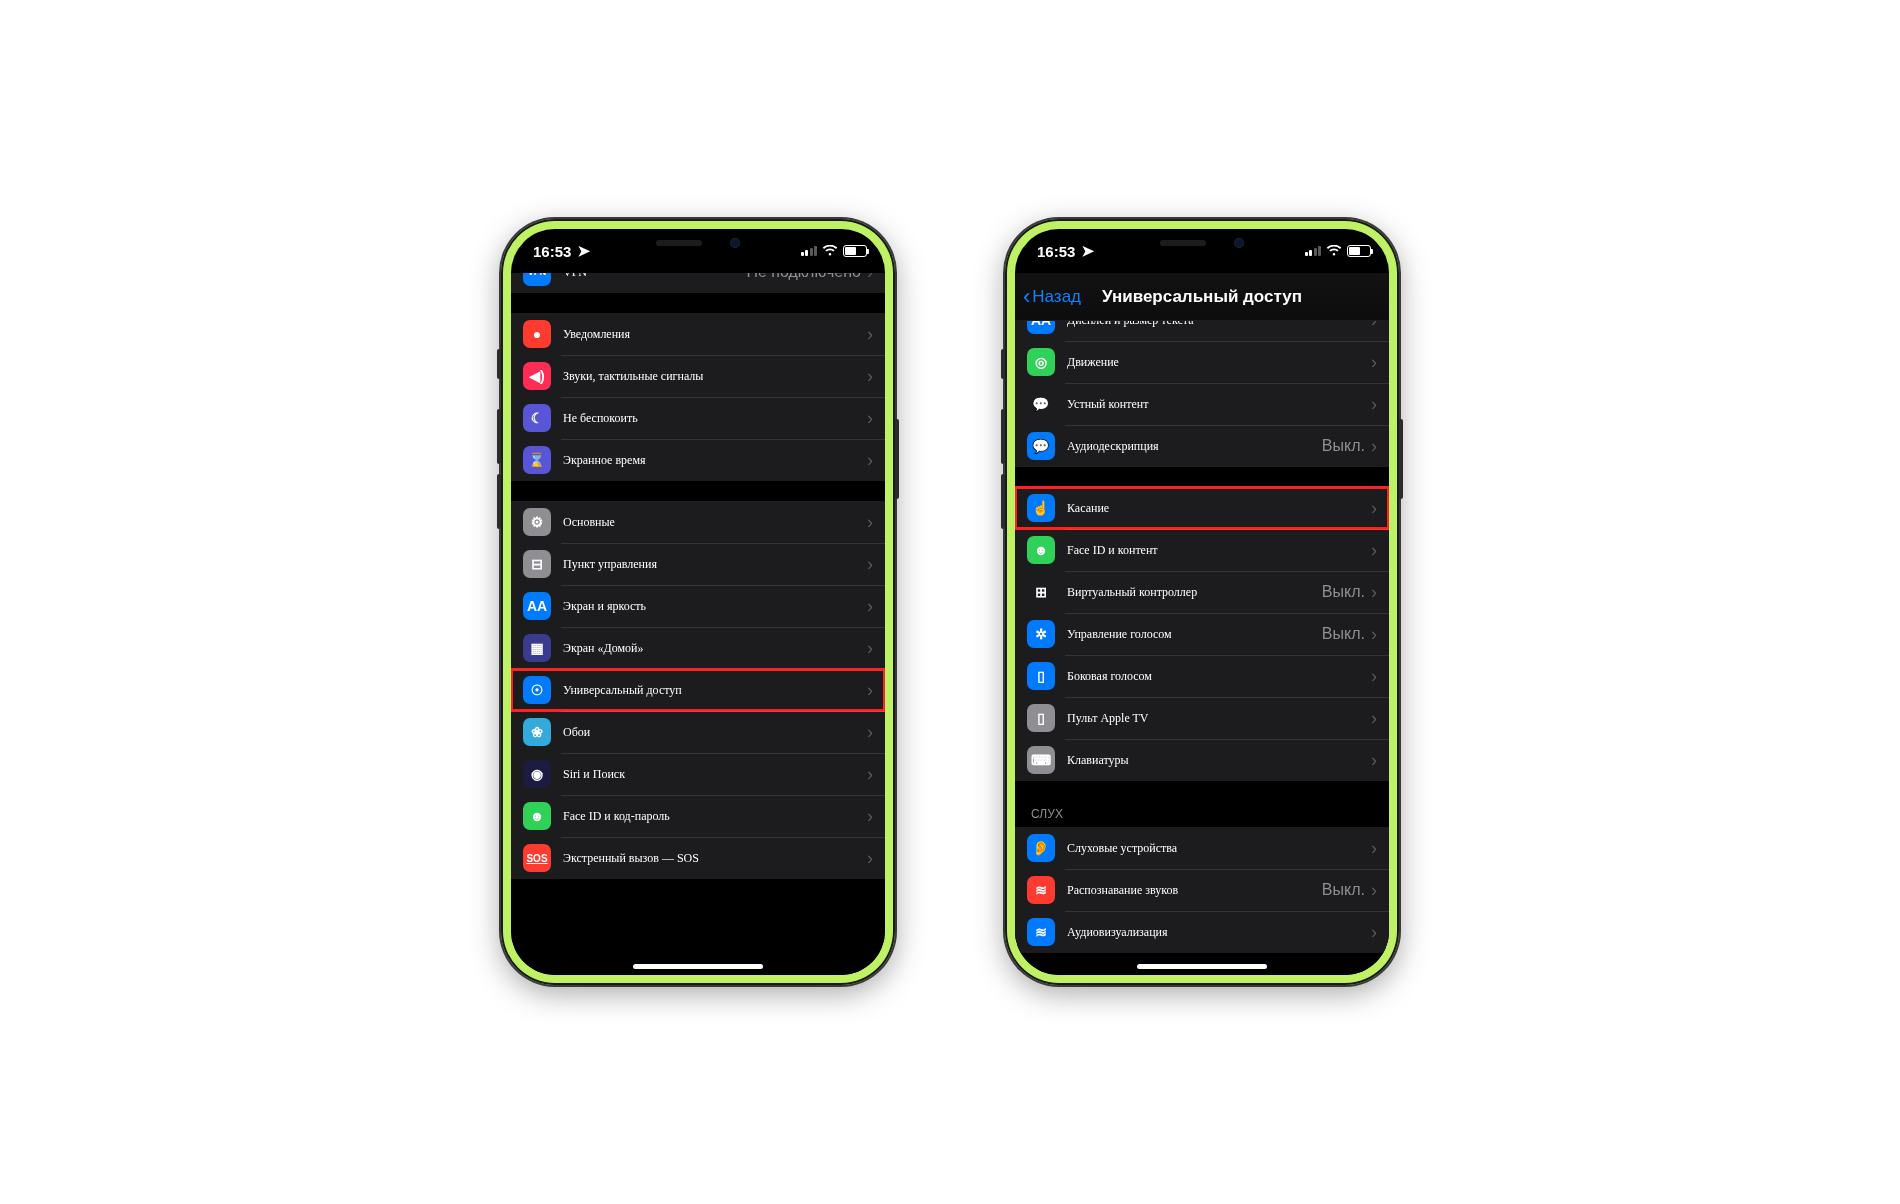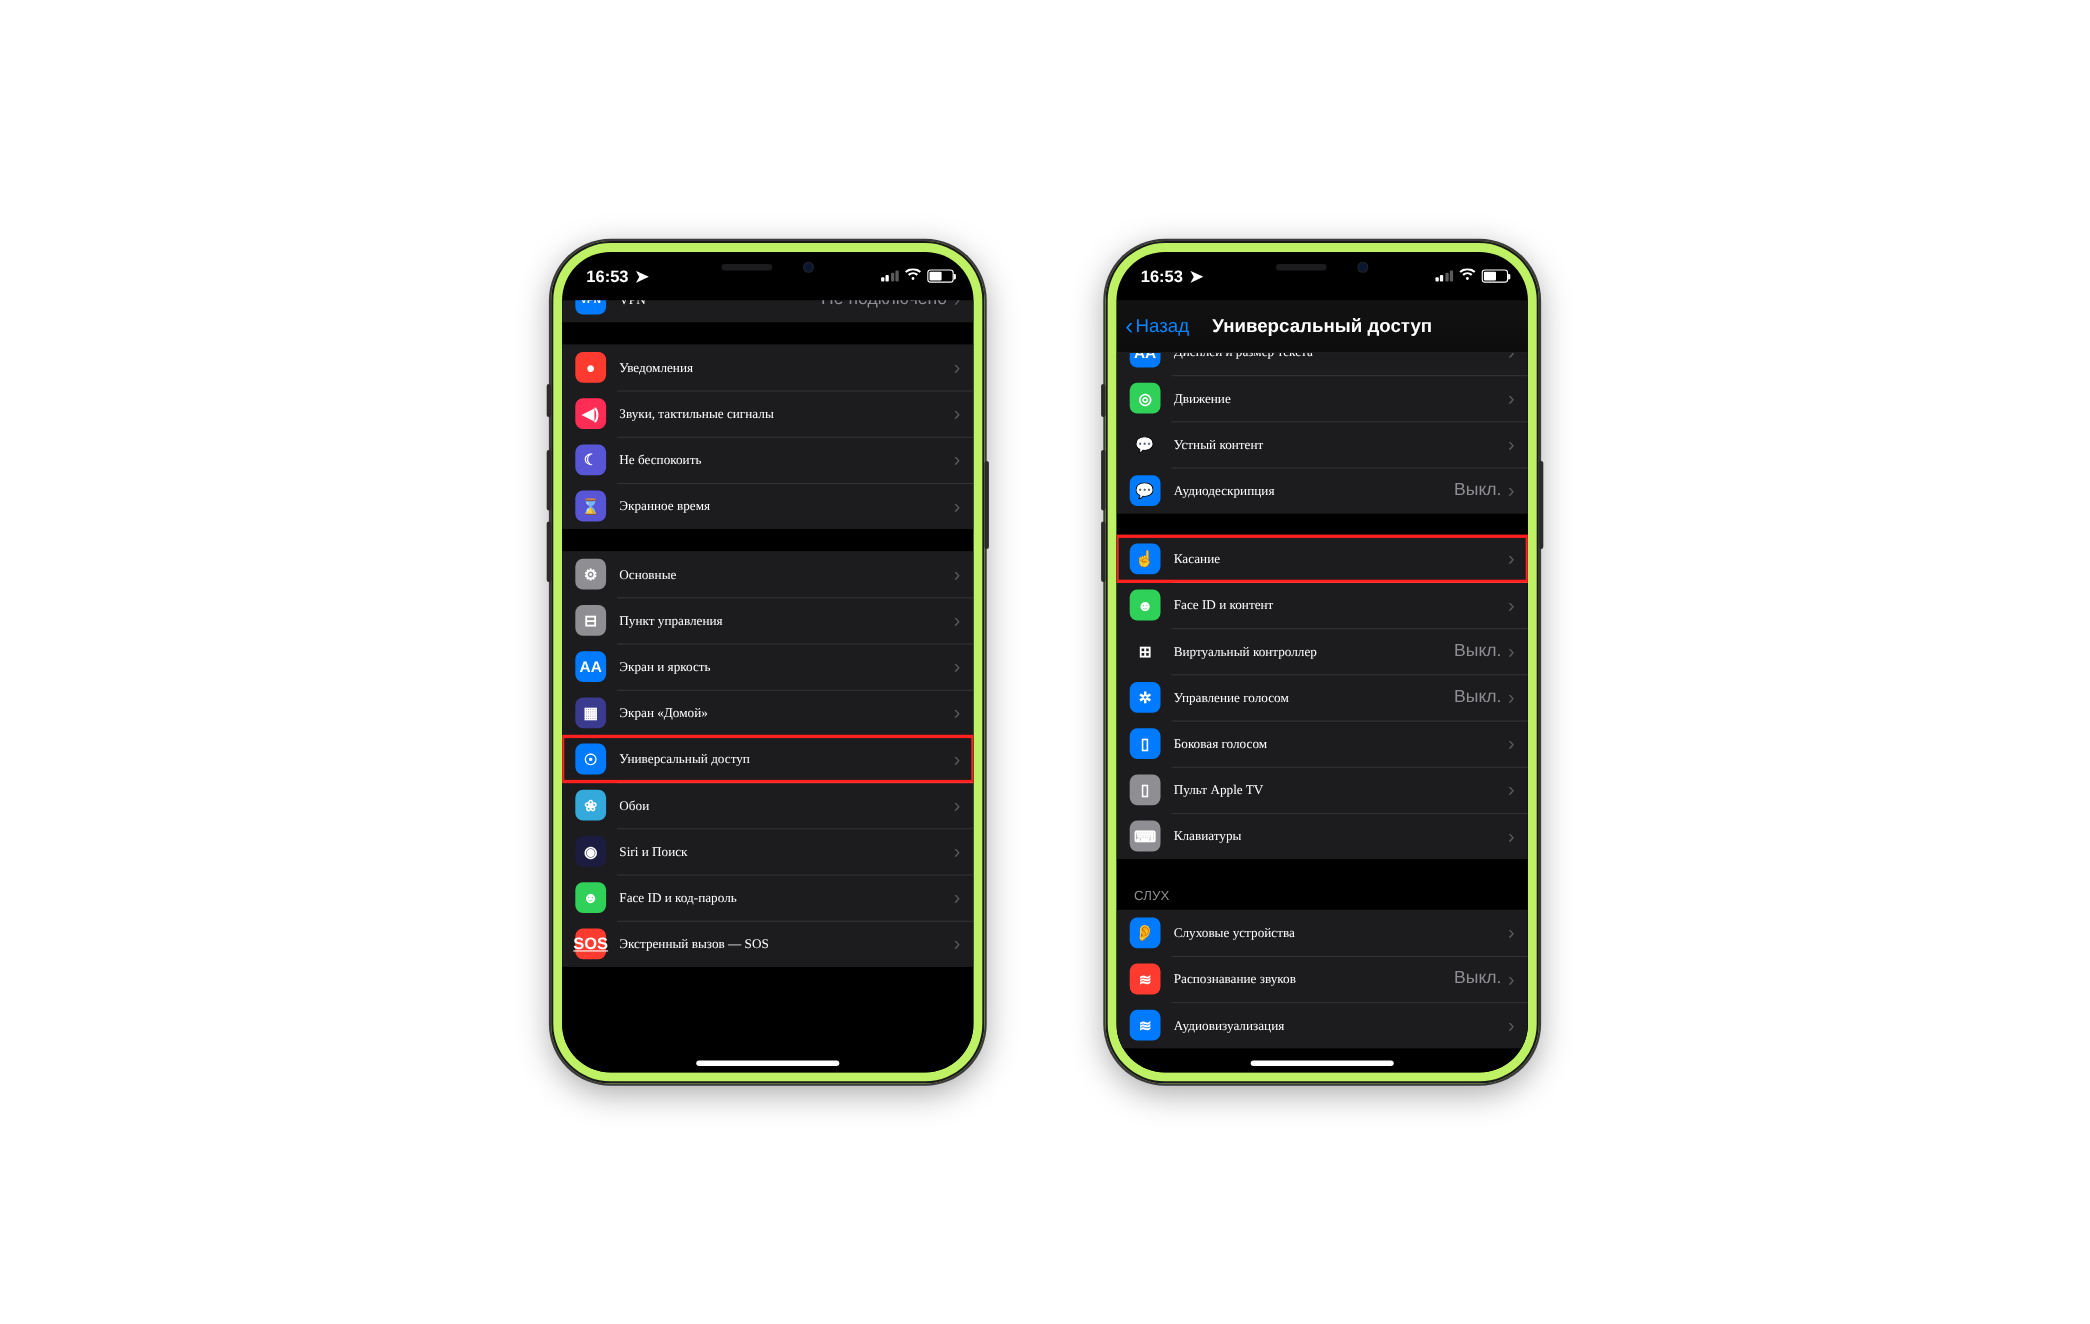--- a/index.html
+++ b/index.html
@@ -257,21 +257,21 @@
               <div class="icon-badge" style="background: rgb(28, 28, 64); font-size: 14px;">◉</div>
               <div class="row-label">Siri и Поиск</div>
               <div class="row-chevron">›</div>
             </div>
             <div class="row">
               <div class="icon-badge" style="background: rgb(48, 209, 88); font-size: 14px;">☻</div>
               <div class="row-label">Face ID и код-пароль</div>
               <div class="row-chevron">›</div>
             </div>
             <div class="row">
-              <div class="icon-badge" style="background: rgb(255, 59, 48); font-size: 15px; text-decoration: underline;">SOS</div>
+              <div class="icon-badge" style="background: rgb(255, 59, 48); font-size: 10px; text-decoration: underline;">SOS</div>
               <div class="row-label">Экстренный вызов — SOS</div>
               <div class="row-chevron">›</div>
             </div>
           </div>
         </div>
       </div>
     <div class="home-indicator"></div>
   </div>
 </div>
 

